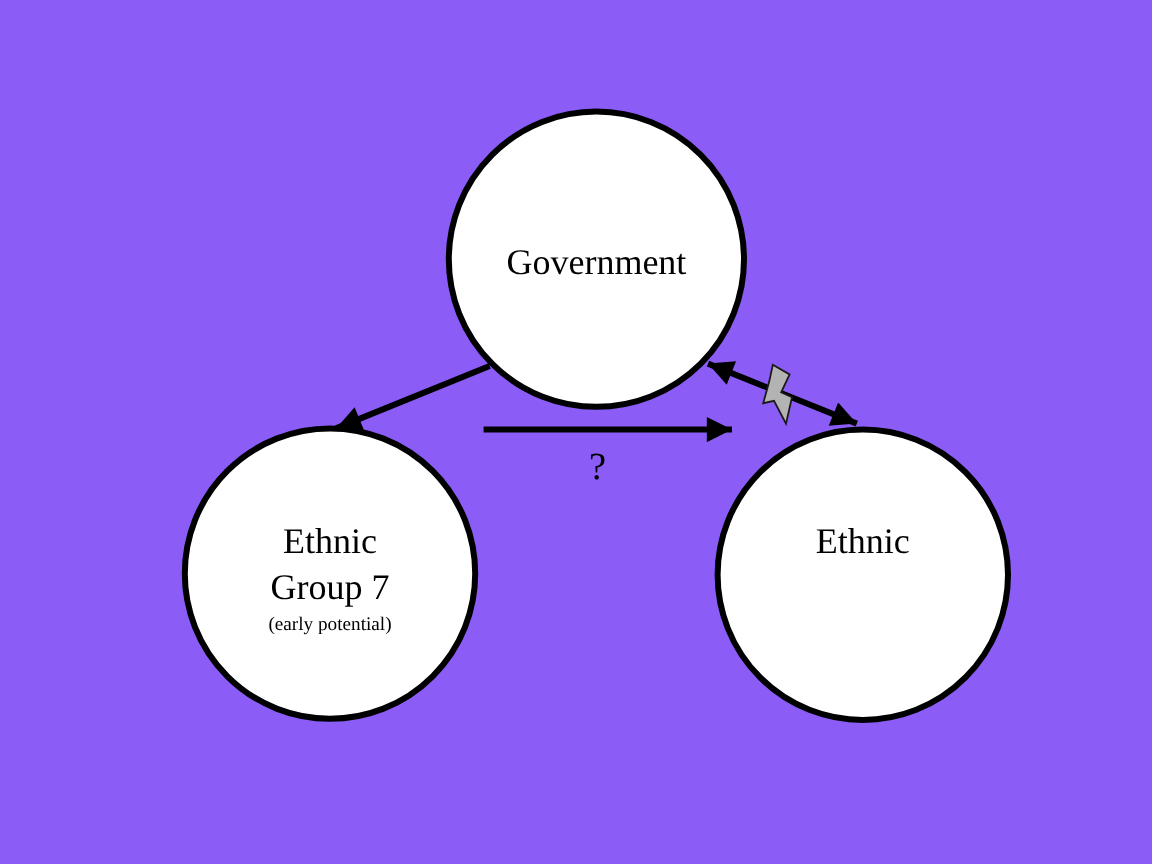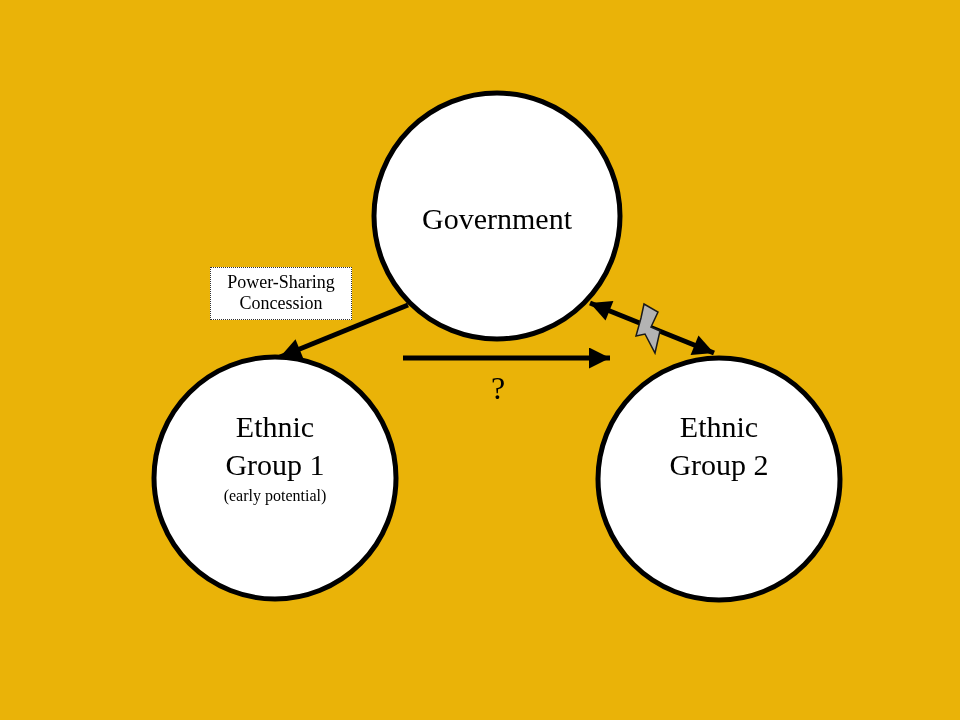--- a/index.html
+++ b/index.html
@@ -1,31 +1,31 @@
 <!DOCTYPE html>
 <html><head>
 <meta charset="utf-8">
 <style>
   html, body { margin: 0; padding: 0; background: #ffffff; }
   .stage {
     position: relative;
     width: 960px;
     height: 720px;
-    background: #eab308;
+    background: #8b5cf6;
     overflow: hidden;
     font-family: "Liberation Serif", serif;
     color: #000000;
   }
   .stage svg { position: absolute; left: 0; top: 0; }
   .label { position: absolute; text-align: center; }
   .gov-label {
     left: 377px; top: 201px; width: 240px;
     font-size: 30px; line-height: 36px;
   }
-  .group-label { top: 408px; width: 240px; font-family: Liberation Serif, serif; }
+  .group-label { top: 433px; width: 240px; font-family: Liberation Serif, serif; }
   .group-label.g1 { left: 155px; }
   .group-label.g2 { left: 599px; }
   .group-label .big { font-size: 30px; line-height: 38px; }
   .group-label .small { font-size: 16px; line-height: 24px; }
   .concession-box {
     position: absolute;
     left: 210px; top: 267px; width: 142px;
     box-sizing: border-box;
     border: 1px dotted #333333;
     background: #ffffff;
@@ -62,29 +62,24 @@
 
     <line x1="590" y1="303" x2="714" y2="353" stroke="#000000" stroke-width="5" marker-start="url(#ah)" marker-end="url(#ah)"></line>
 
     <polygon points="644,304 658,312 651,327 660,331 655,353 645,334 636,336 641,318" fill="#b3b3b3" stroke="#1a1a1a" stroke-width="1.5" stroke-linejoin="miter"></polygon>
   </svg>
 
   <div class="label gov-label">Government</div>
 
   <div class="label group-label g1">
     <div class="big">Ethnic</div>
-    <div class="big">Group 1</div>
+    <div class="big">Group 7</div>
     <div class="small">(early potential)</div>
   </div>
 
   <div class="label group-label g2">
     <div class="big">Ethnic</div>
-    <div class="big">Group 2</div>
   </div>
 
-  <div class="concession-box">
-    <div>Power-Sharing</div>
-    <div>Concession</div>
-  </div>
 
   <div class="qmark">?</div>
 
 </div>
 
 </body></html>

